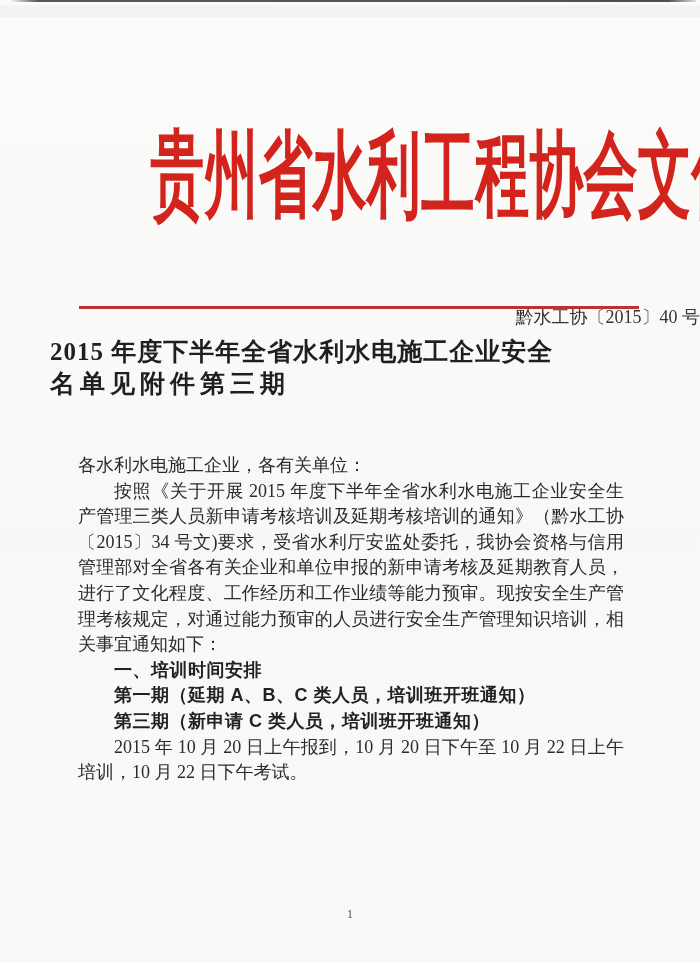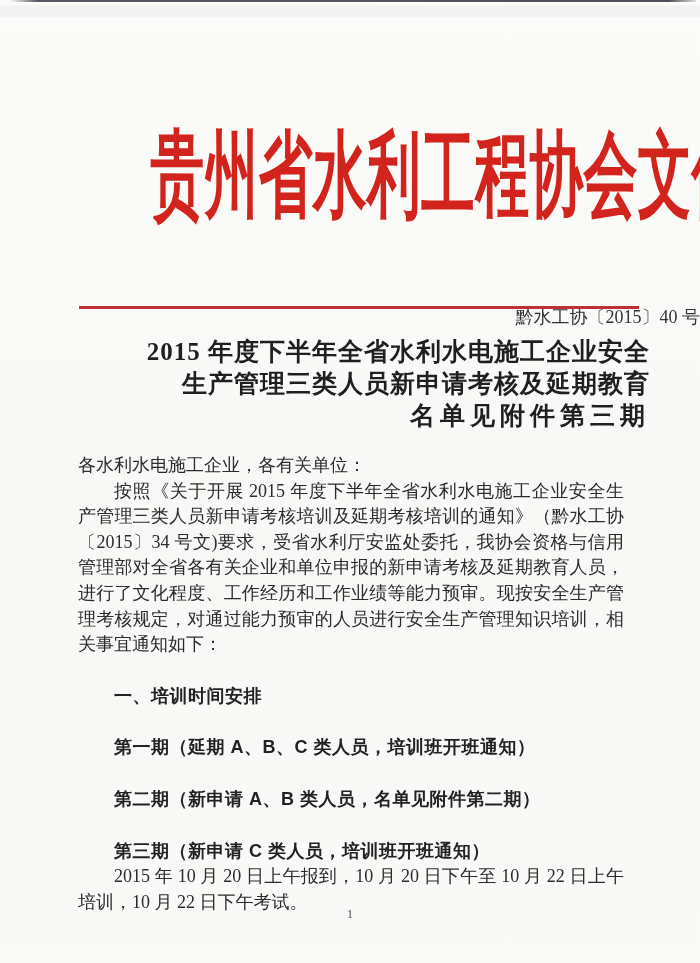--- a/index.html
+++ b/index.html
@@ -61,21 +61,21 @@
     left: 79px;
     width: 560px;
     height: 3px;
     background: var(--rule-red);
   }
   .doc-title {
     position: absolute;
     top: 336px;
     left: 50px;
     width: 600px;
-    text-align: right;
+    text-align: left;
     font-weight: bold;
     font-size: 25px;
     line-height: 32px;
     letter-spacing: 1px;
     color: #1f1f1f;
   }
   .doc-title .spaced {
     letter-spacing: 5px;
   }
   .body-text {
@@ -92,21 +92,20 @@
     margin: 0;
   }
   .body-text p.ind {
     text-indent: 2em;
   }
   .body-text p.hei {
     font-weight: bold;
     font-family: "Liberation Sans", "DejaVu Sans", sans-serif;
     letter-spacing: 0.5px;
     color: #222;
-    margin-top: 26px;
   }
   .page-number {
     position: absolute;
     top: 906px;
     left: 0;
     width: 100%;
     text-align: center;
     font-size: 13px;
     color: #5a5a5a;
   }
@@ -119,28 +118,26 @@
   <div class="scan-shadow-top"></div>
 
   <div class="org-title">贵州省水利工程协会文件</div>
 
   <div class="doc-number">黔水工协〔2015〕40 号</div>
 
   <div class="red-rule"></div>
 
   <div class="doc-title">
     <div>2015 年度下半年全省水利水电施工企业安全</div>
-    <div>生产管理三类人员新申请考核及延期教育</div>
     <div class="spaced">名单见附件第三期</div>
   </div>
 
   <div class="body-text">
       <p class="para">各水利水电施工企业，各有关单位：</p>
       <p class="para ind">按照《关于开展 2015 年度下半年全省水利水电施工企业安全生产管理三类人员新申请考核培训及延期考核培训的通知》（黔水工协〔2015〕34 号文)要求，受省水利厅安监处委托，我协会资格与信用管理部对全省各有关企业和单位申报的新申请考核及延期教育人员，进行了文化程度、工作经历和工作业绩等能力预审。现按安全生产管理考核规定，对通过能力预审的人员进行安全生产管理知识培训，相关事宜通知如下：</p>
       <p class="para hei ind">一、培训时间安排</p>
       <p class="para hei ind">第一期（延期 A、B、C 类人员，培训班开班通知）</p>
-      <p class="para hei ind">第二期（新申请 A、B 类人员，名单见附件第二期）</p>
       <p class="para hei ind">第三期（新申请 C 类人员，培训班开班通知）</p>
       <p class="para ind">2015 年 10 月 20 日上午报到，10 月 20 日下午至 10 月 22 日上午培训，10 月 22 日下午考试。</p>
     </div>
 
   <div class="page-number">1</div>
 </div>
 
 </body></html>

